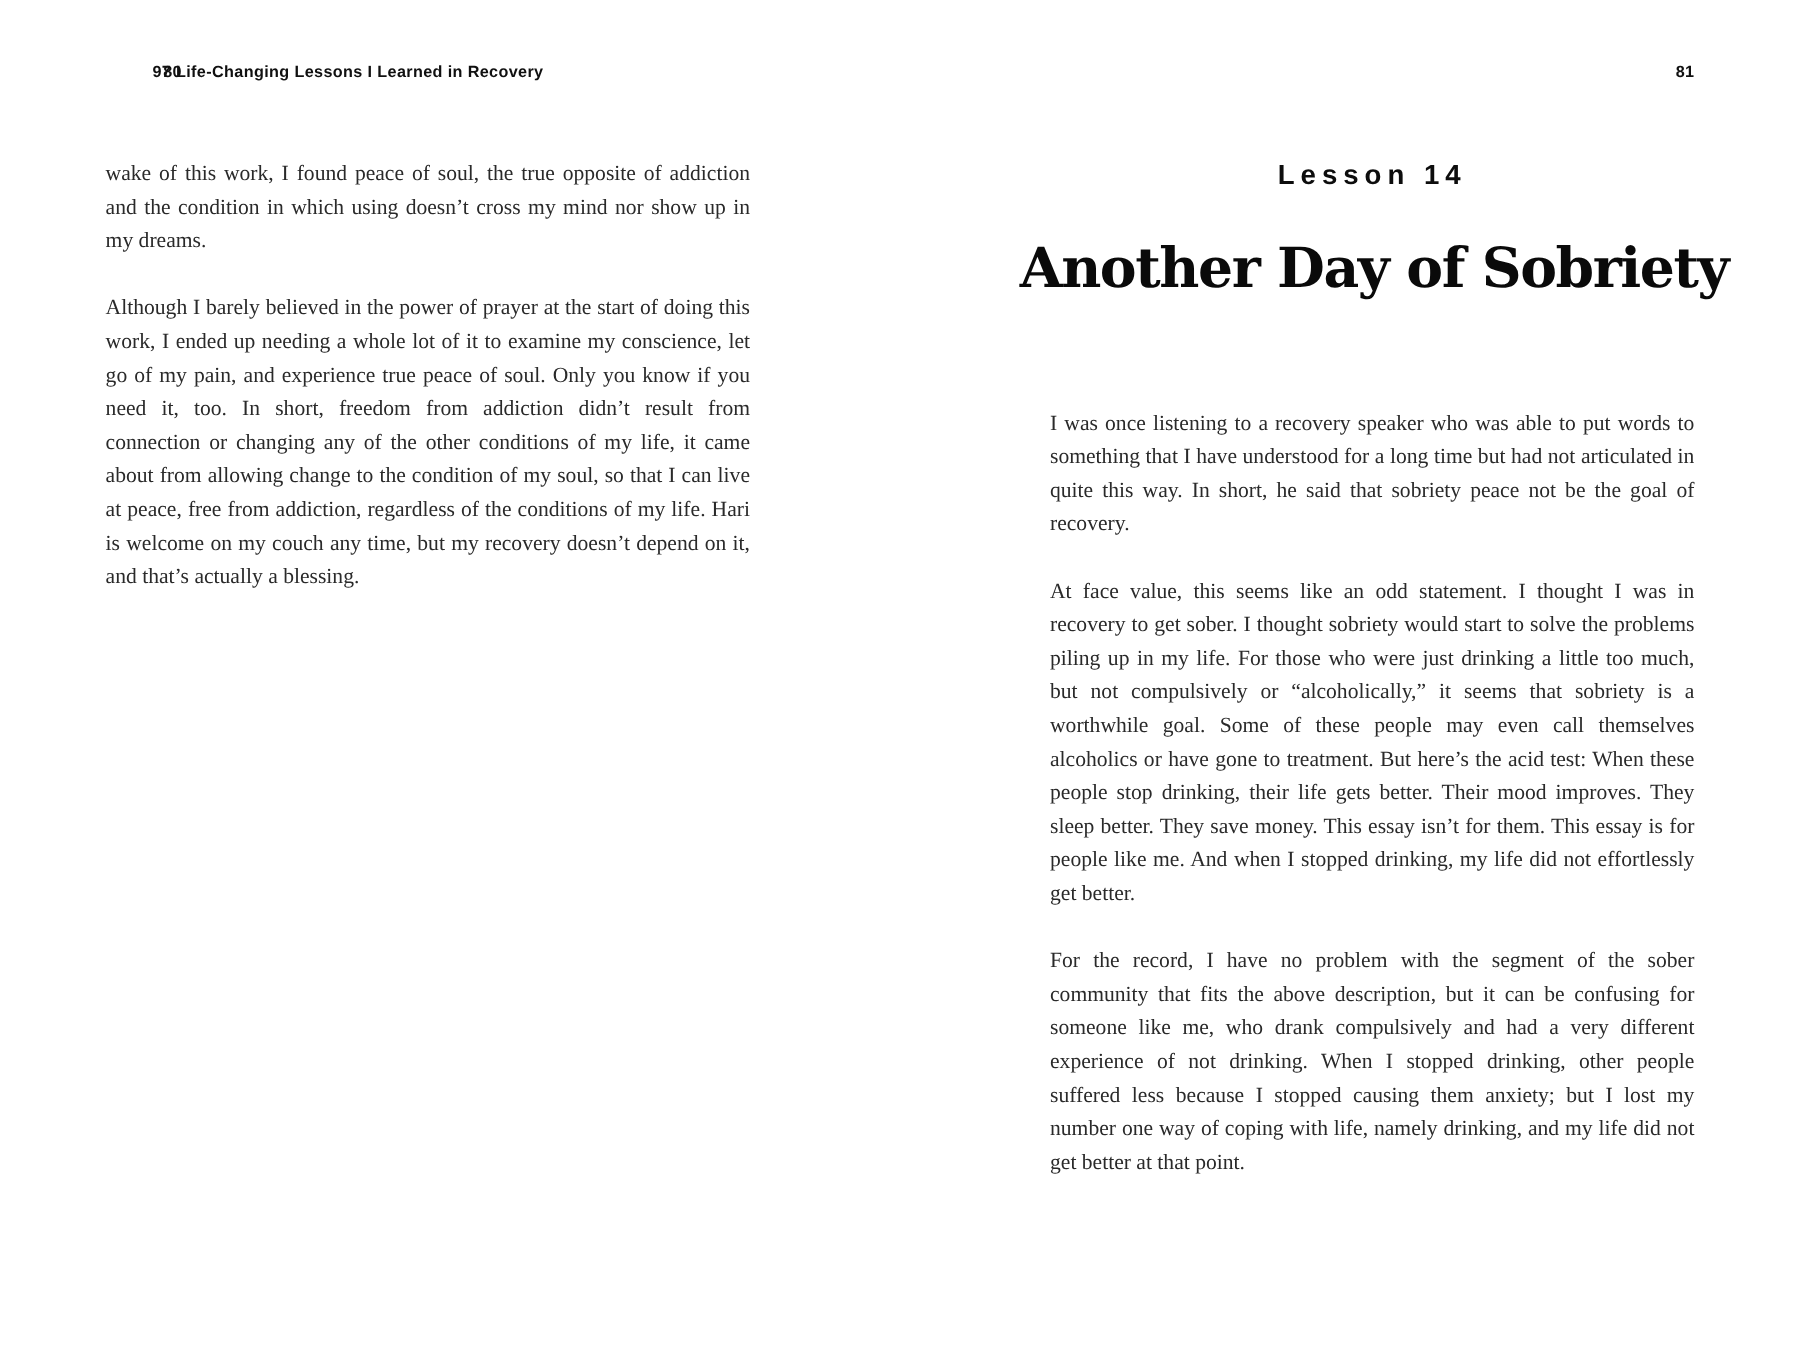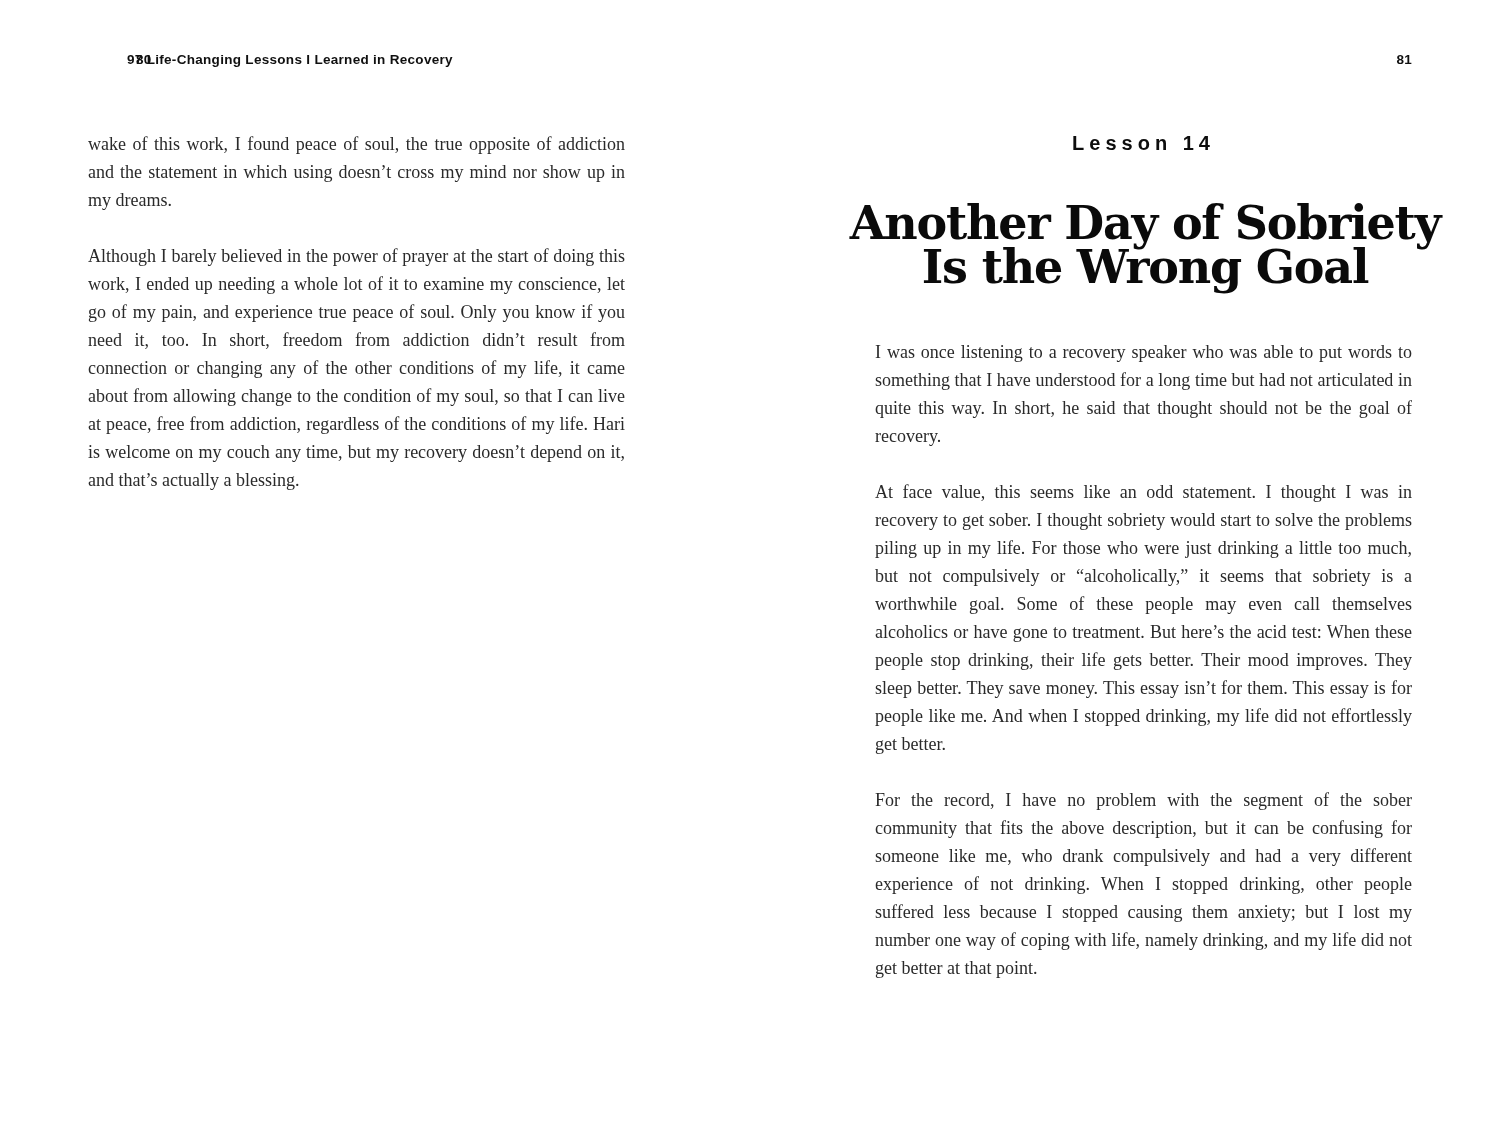--- a/index.html
+++ b/index.html
@@ -44,21 +44,21 @@
   #right-body { left: 875px; top: 338px; }
 
   .kicker {
     position: absolute;
     left: 875px;
     top: 132px;
     width: 537px;
     text-align: center;
     font-family: "Liberation Sans", "DejaVu Sans", sans-serif;
     font-weight: bold;
-    font-size: 20px;
+    font-size: 23px;
     letter-spacing: 5px;
     color: #0d0d0d;
   }
   .chapter-title {
     position: absolute;
     left: 845px;
     top: 201px;
     width: 600px;
     text-align: center;
     font-family: "DejaVu Serif", "Liberation Serif", serif;
@@ -72,30 +72,29 @@
 </head>
 <body>
 
 <div>
 
   <span id="folio-left" class="running-head">80</span>
   <span id="running-title" class="running-head">97 Life-Changing Lessons I Learned in Recovery</span>
   <span id="folio-right" class="running-head">81</span>
 
   <div id="left-body" class="text-col">
-    <p>wake of this work, I found peace of soul, the true opposite of addiction and the statement in which using doesn’t cross my mind nor show up in my dreams.</p>
+    <p>wake of this work, I found peace of soul, the true opposite of addiction and the condition in which using doesn’t cross my mind nor show up in my dreams.</p>
     <p>Although I barely believed in the power of prayer at the start of doing this work, I ended up needing a whole lot of it to examine my conscience, let go of my pain, and experience true peace of soul. Only you know if you need it, too. In short, freedom from addiction didn’t result from connection or changing any of the other conditions of my life, it came about from allowing change to the condition of my soul, so that I can live at peace, free from addiction, regardless of the conditions of my life. Hari is welcome on my couch any time, but my recovery doesn’t depend on it, and that’s actually a blessing.</p>
   </div>
 
   <div class="kicker">Lesson 14</div>
 
   <div class="chapter-title">
     <div>Another Day of Sobriety</div>
-    <div>Is the Wrong Goal</div>
   </div>
 
   <div id="right-body" class="text-col">
-    <p>I was once listening to a recovery speaker who was able to put words to something that I have understood for a long time but had not articulated in quite this way. In short, he said that thought should not be the goal of recovery.</p>
+    <p>I was once listening to a recovery speaker who was able to put words to something that I have understood for a long time but had not articulated in quite this way. In short, he said that sobriety peace not be the goal of recovery.</p>
     <p>At face value, this seems like an odd statement. I thought I was in recovery to get sober. I thought sobriety would start to solve the problems piling up in my life. For those who were just drinking a little too much, but not compulsively or “alcoholically,” it seems that sobriety is a worthwhile goal. Some of these people may even call themselves alcoholics or have gone to treatment. But here’s the acid test: When these people stop drinking, their life gets better. Their mood improves. They sleep better. They save money. This essay isn’t for them. This essay is for people like me. And when I stopped drinking, my life did not effortlessly get better.</p>
     <p>For the record, I have no problem with the segment of the sober community that fits the above description, but it can be confusing for someone like me, who drank compulsively and had a very different experience of not drinking. When I stopped drinking, other people suffered less because I stopped causing them anxiety; but I lost my number one way of coping with life, namely drinking, and my life did not get better at that point.</p>
   </div>
 
 </div>
 
 </body></html>

